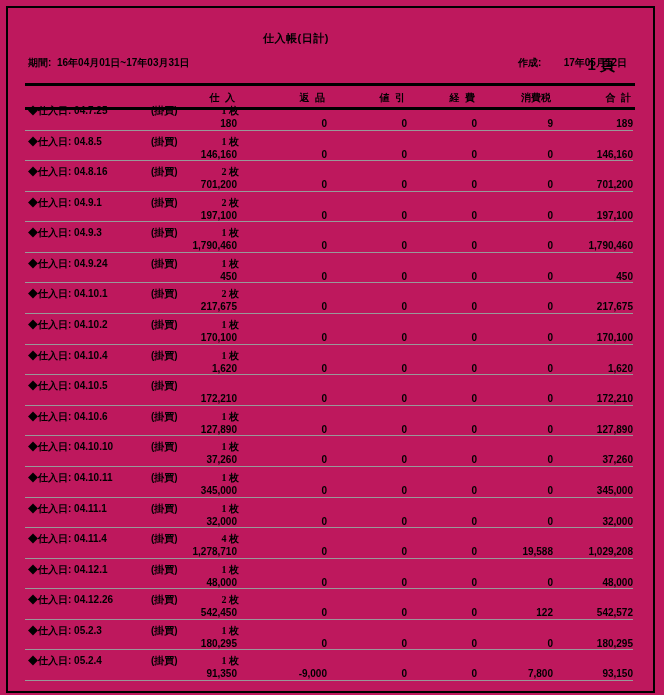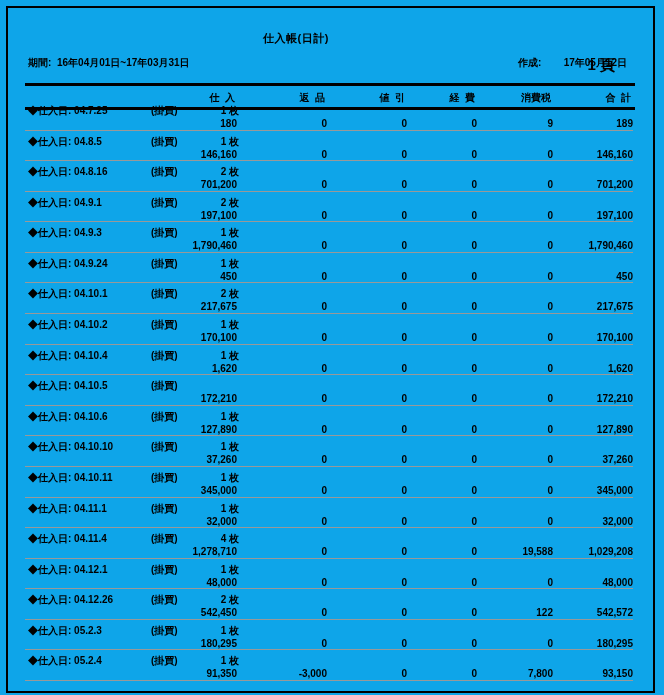--- a/index.html
+++ b/index.html
@@ -1,17 +1,17 @@
 <!DOCTYPE html>
 <html><head>
 <meta charset="utf-8">
 <style>
   html,body{margin:0;padding:0;background:#fff;}
   .canvas{
-    position:relative;width:664px;height:695px;background:#0ea5e9;
+    position:relative;width:664px;height:695px;background:#be185d;
     font-family:"Liberation Sans",sans-serif;font-weight:bold;color:#000;
     overflow:hidden;
   }
   .frame{
     position:absolute;left:6px;top:6px;width:649px;height:687px;
     border:2px solid #000;box-sizing:border-box;
   }
   .title{
     position:absolute;top:31px;left:0;width:592px;text-align:center;
     font-size:11px;letter-spacing:0.5px;white-space:pre;
@@ -33,21 +33,21 @@
   }
   .header-row span{text-align:right;white-space:pre;padding-right:2px;}
   .rows{position:absolute;top:100px;left:25px;width:608px;}
   .row{
     position:relative;height:30.58px;box-sizing:border-box;
     border-bottom:1px solid #999;padding-top:4px;
   }
   .line1{position:relative;height:13px;font-size:10px;}
   .row-date-label{position:absolute;left:3px;white-space:pre;}
   .purchase-type-label{position:absolute;left:126px;white-space:pre;}
-  .sheet-count{position:absolute;left:0;width:214px;text-align:right;white-space:pre;}
+  .sheet-count{position:absolute;left:0;width:214px;text-align:right;white-space:pre;font-family:Liberation Serif, serif;}
   .line2{font-size:10px;margin-top:1px;}
   .line2 span{text-align:right;white-space:pre;}
 </style>
 </head>
 <body>
 
 <div class="canvas">
   <div class="frame"></div>
 
   <div class="title">仕入帳(日計)</div>
@@ -342,21 +342,21 @@
         </div>
       </div>
       <div class="row">
         <div class="line1">
           <span class="row-date-label">◆仕入日: 05.2.4</span>
           <span class="purchase-type-label">(掛買)</span>
           <span class="sheet-count">1 枚</span>
         </div>
         <div class="line2 colgrid">
           <span class="">91,350</span>
-          <span class="">-3,000</span>
+          <span class="">-9,000</span>
           <span class="">0</span>
           <span class="">0</span>
           <span class="">7,800</span>
           <span class="">93,150</span>
         </div>
       </div>
     </div>
 </div>
 
 </body></html>

